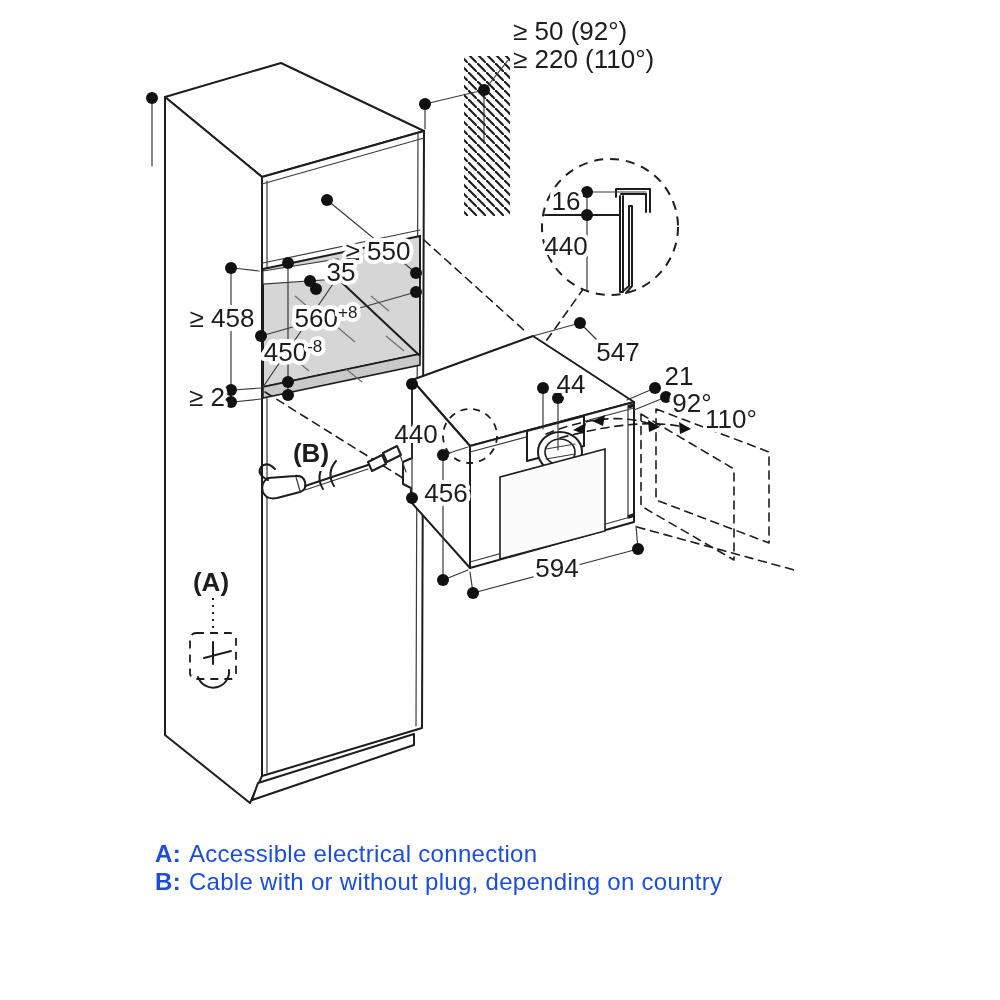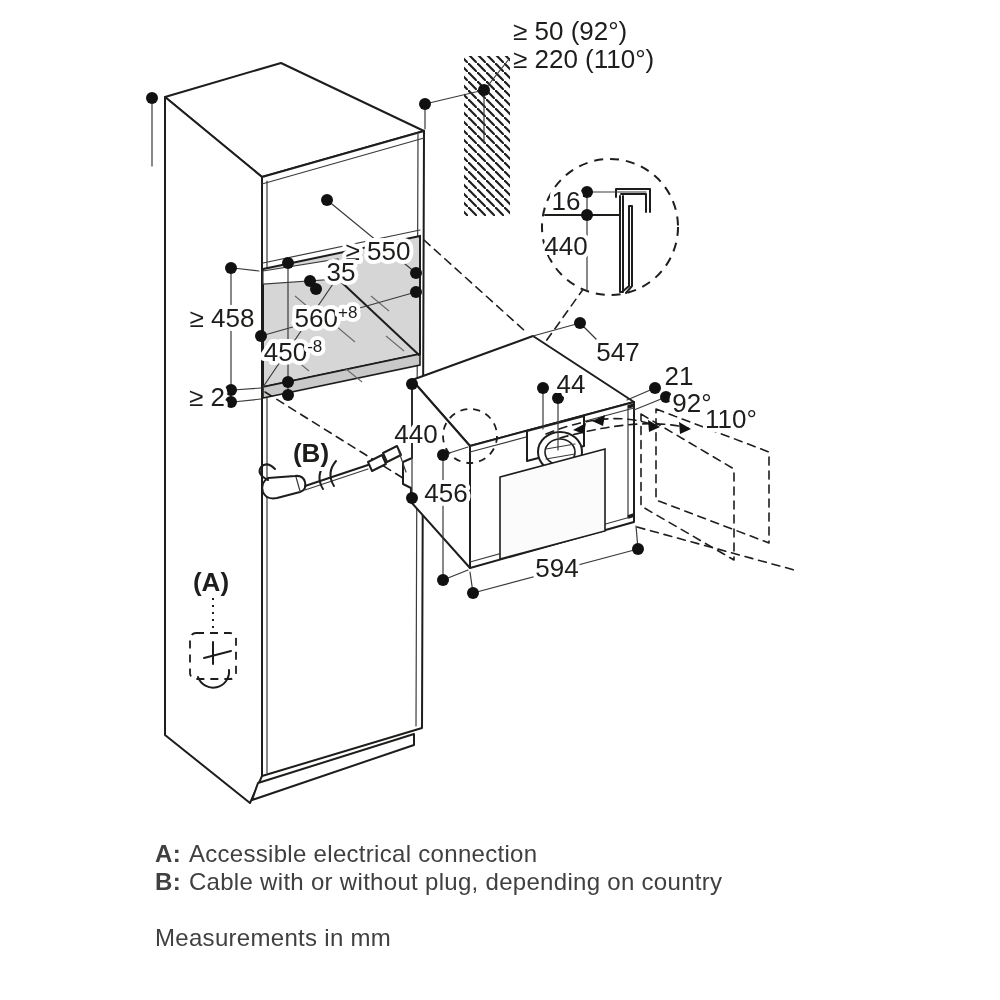--- a/index.html
+++ b/index.html
@@ -11,21 +11,21 @@
   .thin   {stroke:#3a3a3a;stroke-width:1.2;fill:none;stroke-linecap:round;}
   .dash   {stroke:#1d1d1b;stroke-width:1.6;fill:none;stroke-dasharray:8 6;stroke-linejoin:round;stroke-linecap:round;}
   .dotline{stroke:#1d1d1b;stroke-width:2;fill:none;stroke-dasharray:2 5;}
   .dot    {fill:#111111;stroke:none;}
   .tick   {stroke:#6a6a6a;stroke-width:1.1;fill:none;}
   .arrow  {fill:#111111;stroke:none;}
   .dim    {font:26px "Liberation Sans",sans-serif;fill:#1d1d1b;paint-order:stroke;stroke:#ffffff;
            stroke-width:8px;stroke-linejoin:round;}
   .dim-sup{font-size:17px;}
   .key    {font:700 26px "Liberation Sans",sans-serif;fill:#1d1d1b;paint-order:stroke;stroke:#ffffff;stroke-width:8px;}
-  .legend-line{position:absolute;left:155px;font-size:24px;color:#404040;letter-spacing:.3px;}
+  .legend-line{position:absolute;left:155px;font-size:24px;color:#1d4ed8;letter-spacing:.3px;}
   .legend-line b{font-weight:700;margin-right:8px;}
 </style>
 </head>
 <body>
 
 <div class="canvas">
 <svg width="1000" height="1000" viewBox="0 0 1000 1000">
 
   <defs>
     <pattern id="hatch" patternUnits="userSpaceOnUse" width="9" height="9" patternTransform="rotate(0)">
@@ -242,14 +242,13 @@
   <text class="dim" x="513" y="40">≥ 50 (92°)</text>
   <text class="dim" x="513" y="68">≥ 220 (110°)</text>
 </svg>
 
   <div class="legend-line" style="top:840px;">
     <b>A:</b><span>Accessible electrical connection</span>
   </div>
   <div class="legend-line" style="top:868px;text-align:center;">
     <b>B:</b><span>Cable with or without plug, depending on country</span>
   </div>
-  <div class="legend-line" style="top:924px;">Measurements in mm</div>
 </div>
 
 </body></html>

